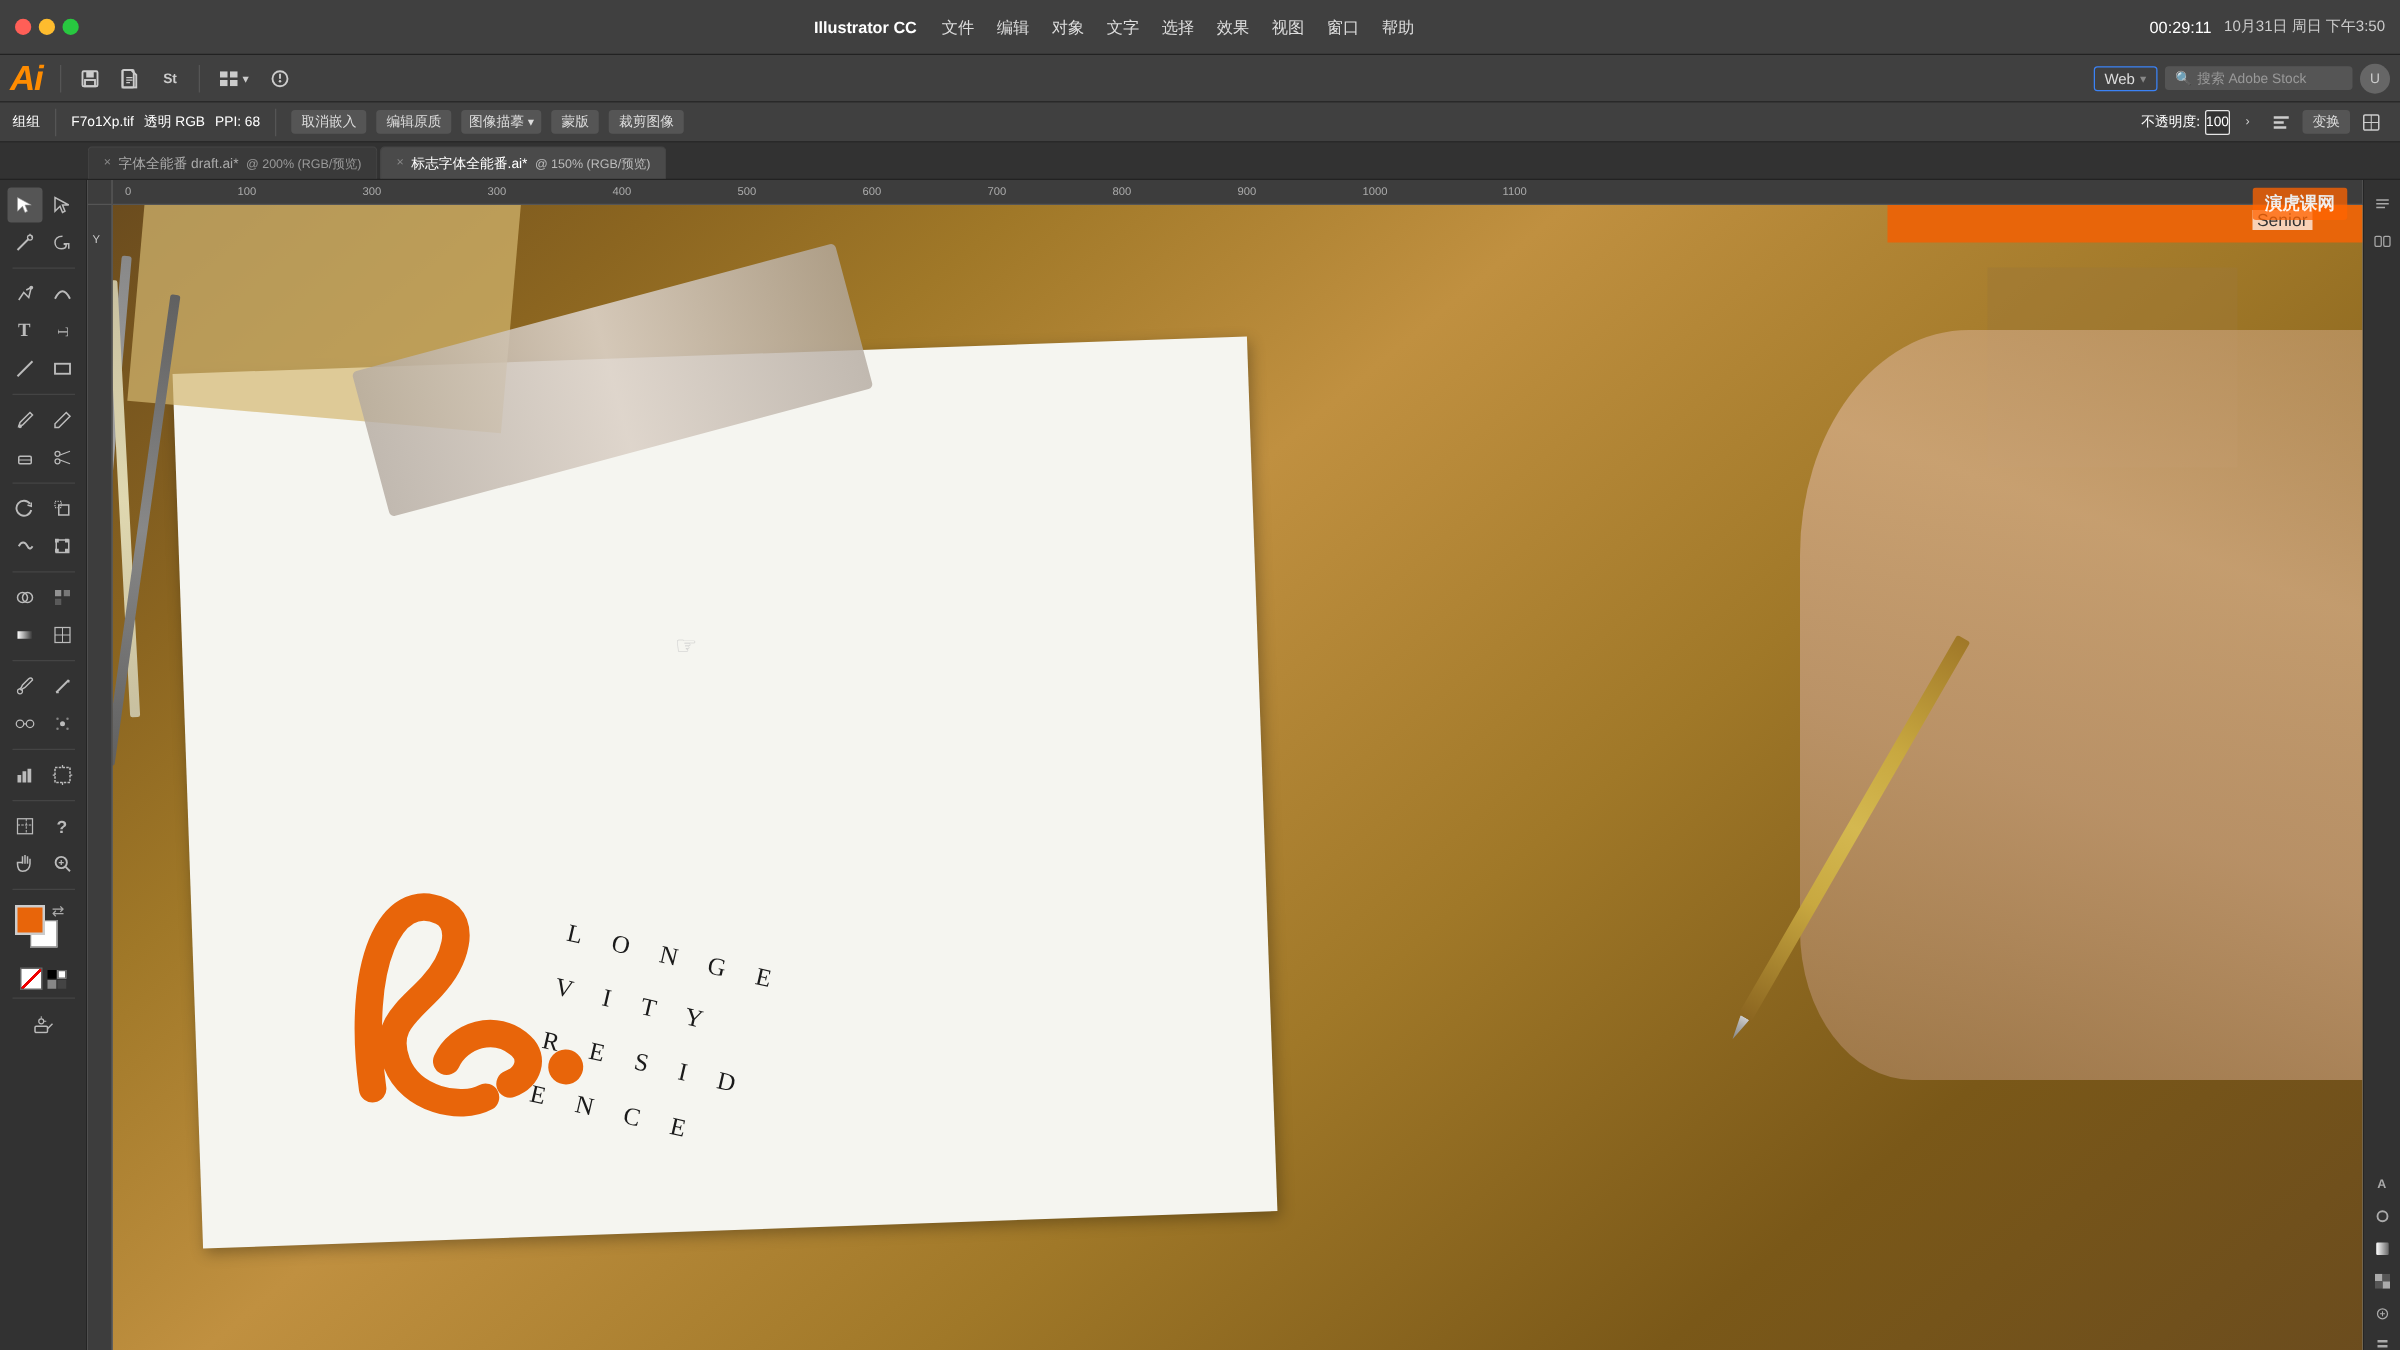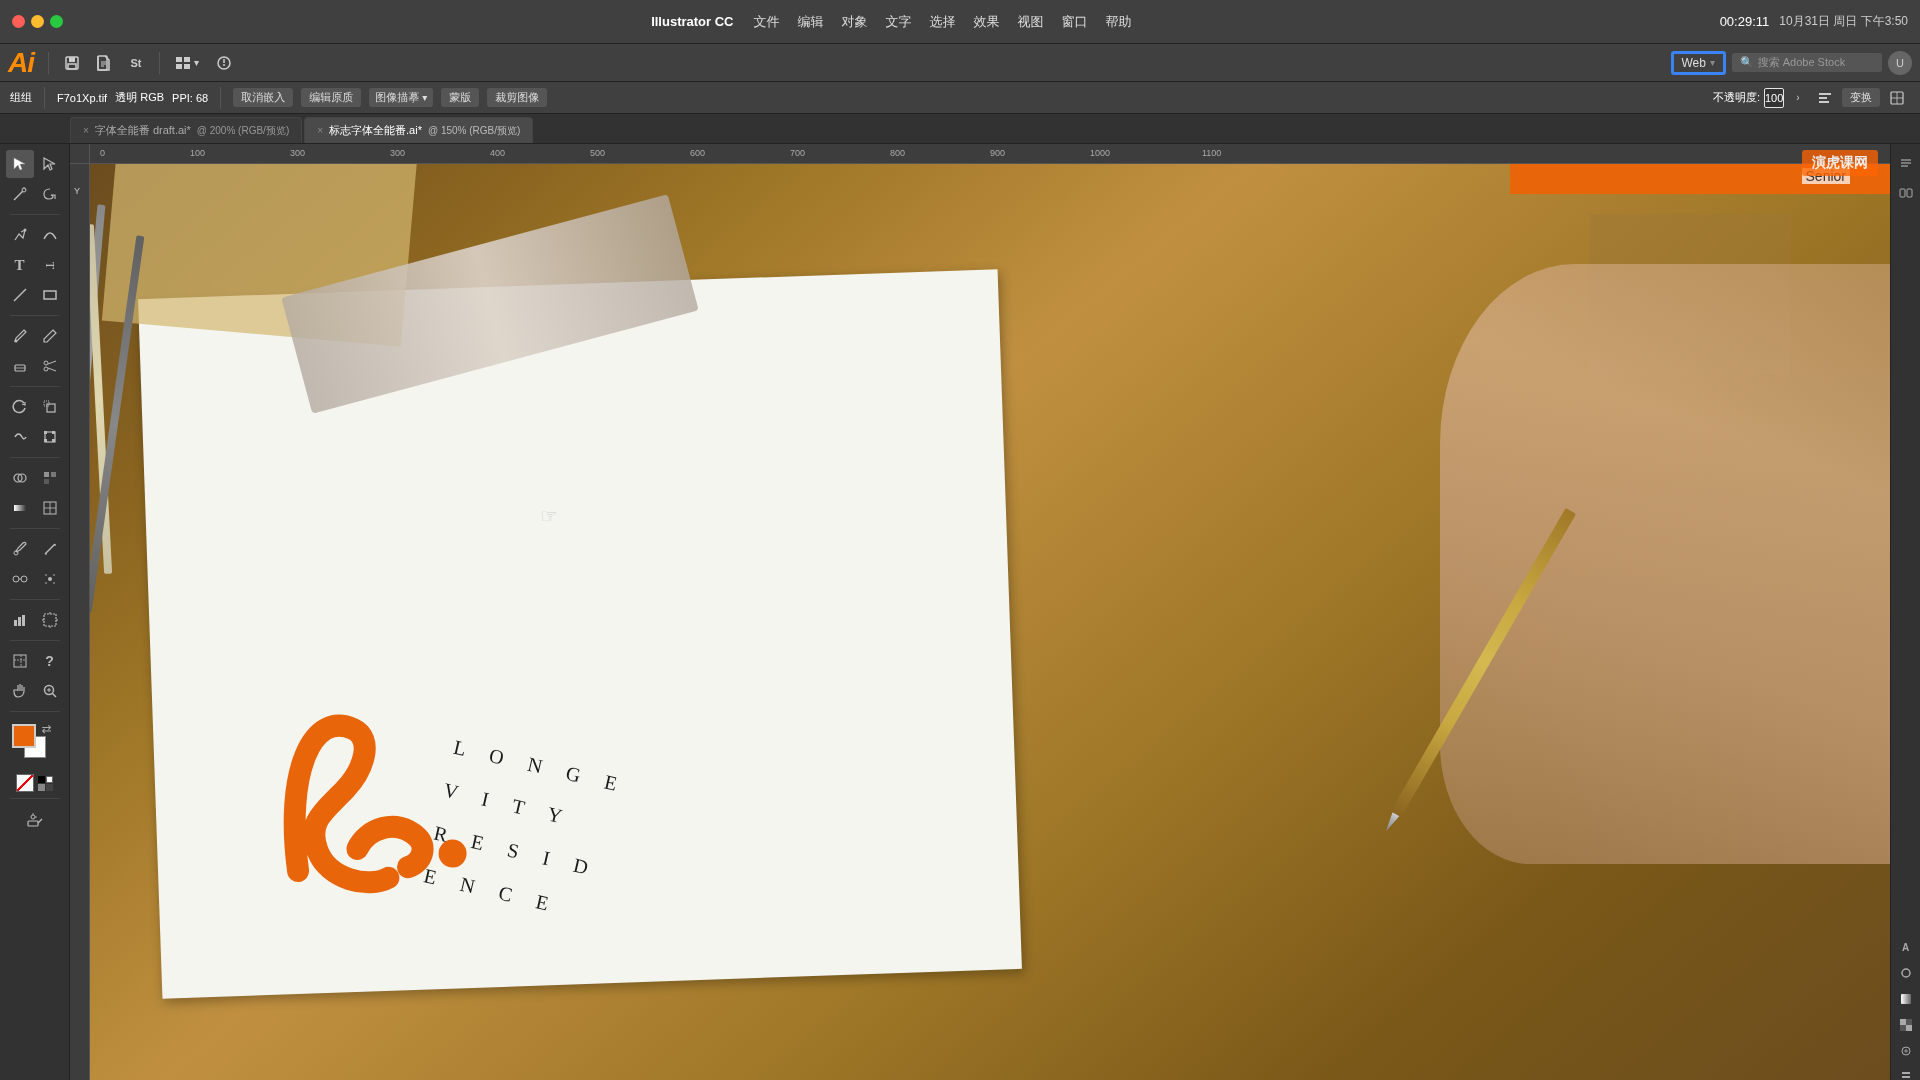--- a/index.html
+++ b/index.html
@@ -430,21 +430,21 @@
   </div>
   <div class="toolbar-icon-btn">
     <svg width="16" height="16" viewBox="0 0 16 16">
         <circle cx="8" cy="8" r="6" fill="none" stroke="#ccc" stroke-width="1.5"></circle>
         <line x1="8" y1="4" x2="8" y2="8" stroke="#ccc" stroke-width="1.5"></line>
         <circle cx="8" cy="10" r="1" fill="#ccc"></circle>
       </svg>
   </div>
   <div style="flex:1;"></div>
 
-  <div style="display:flex;align-items:center;gap:4px;border:3px solid #3b82f6;border-radius:3px;padding:2px 8px;cursor:pointer;">
+  <div style="display:flex;align-items:center;gap:4px;border:1px solid #3b82f6;border-radius:3px;padding:2px 8px;cursor:pointer;">
     <span style="color:#ddd;font-size:12px;">Web</span>
     <span style="color:#888;font-size:10px;">▾</span>
   </div>
 
   <div style="display:flex;align-items:center;gap:4px;background:#555;border-radius:3px;padding:2px 8px;min-width:150px;">
     <span style="color:#999;font-size:11px;">🔍</span>
     <span style="color:#999;font-size:11px;">搜索 Adobe Stock</span>
   </div>
 
   <div style="width:24px;height:24px;border-radius:50%;background:#666;display:flex;align-items:center;justify-content:center;font-size:11px;color:#ccc;">U</div>

